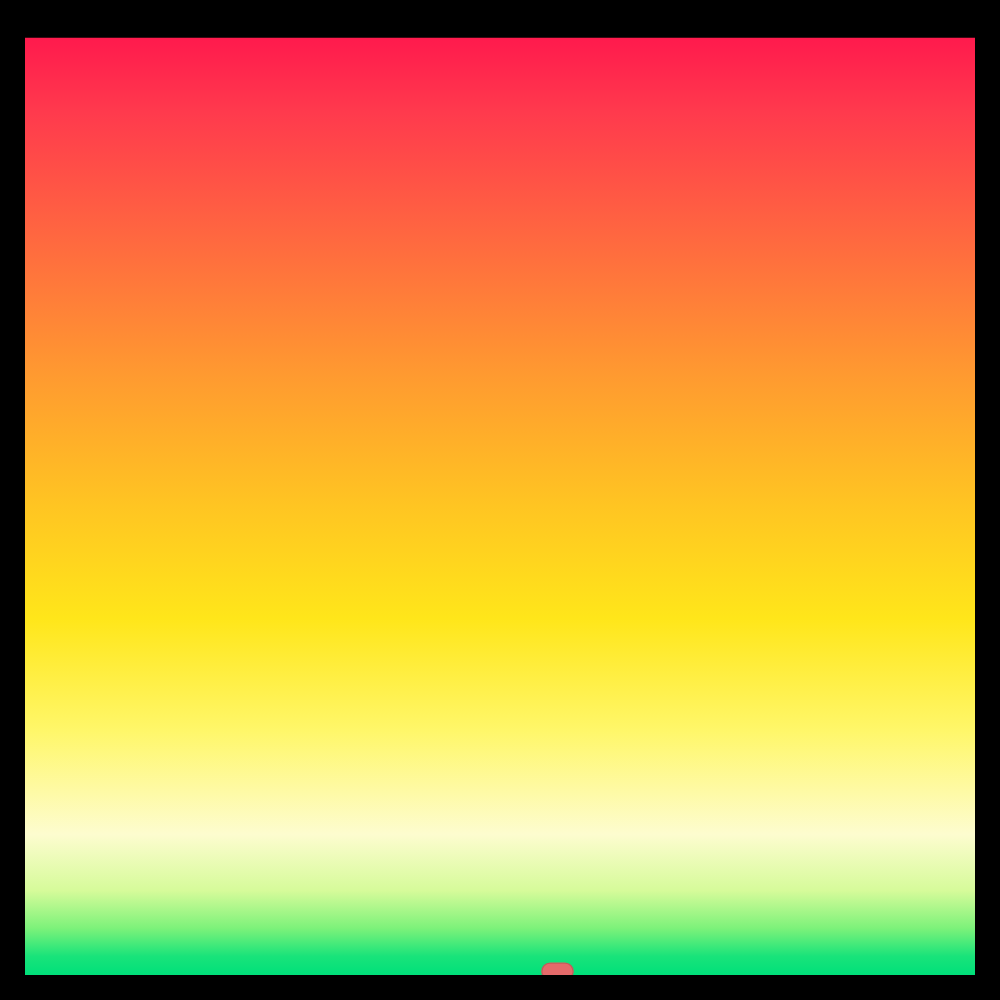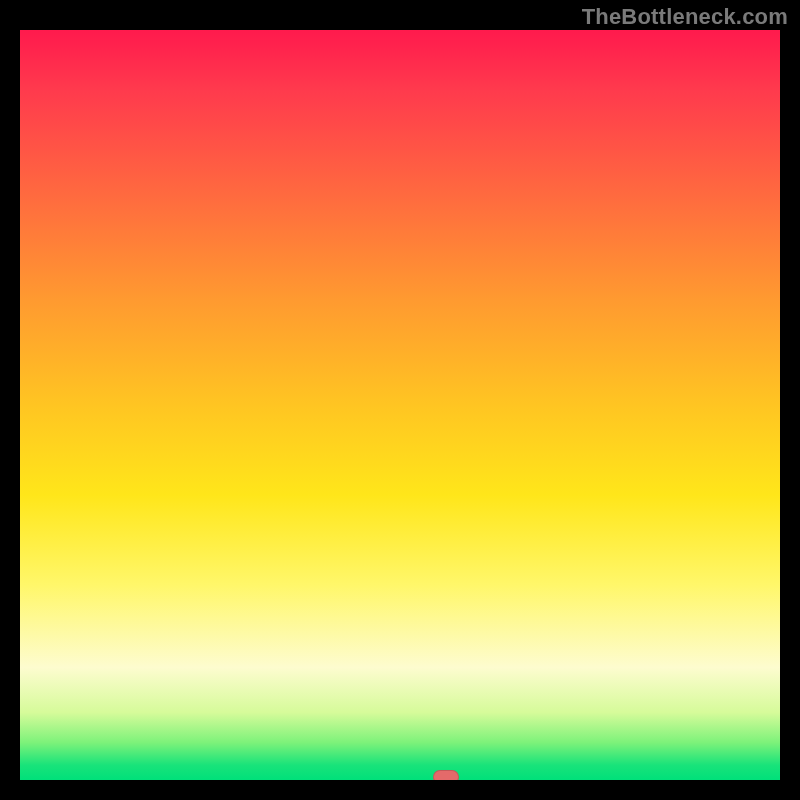--- a/index.html
+++ b/index.html
@@ -62,21 +62,20 @@
     height: 14px;
     border-radius: 8px;
     background: #e46a6a;
     box-shadow: 0 0 0 1px rgba(0,0,0,0.15) inset;
   }
 </style>
 </head>
 <body>
 
 <div class="frame">
-  <div class="watermark">TheBottleneck.com</div>
 
   <div class="plot-area">
     <div class="gradient"></div>
 
     <svg id="curve-svg" width="760" height="750" viewBox="0 0 760 750" preserveAspectRatio="none">
       <path id="curve-path" fill="none" stroke="#000" stroke-width="3" stroke-linejoin="round" stroke-linecap="round" d="M 0.0 0.0 Q 0.0 0.0 19.0 26.3 Q 38.0 52.5 57.0 78.8 Q 76.0 105.0 95.0 131.3 Q 114.0 157.5 133.0 187.5 Q 152.0 217.5 171.0 247.5 Q 190.0 277.5 209.0 311.3 Q 228.0 345.0 247.0 378.8 Q 266.0 412.5 285.0 450.0 Q 304.0 487.5 323.0 528.8 Q 342.0 570.0 361.0 615.0 Q 380.0 660.0 391.4 693.8 Q 402.8 727.5 410.4 738.8 Q 418.0 750.0 425.6 750.0 Q 433.2 750.0 444.6 735.0 Q 456.0 720.0 475.0 682.5 Q 494.0 645.0 513.0 603.8 Q 532.0 562.5 551.0 525.0 Q 570.0 487.5 589.0 453.8 Q 608.0 420.0 627.0 390.0 Q 646.0 360.0 665.0 333.8 Q 684.0 307.5 703.0 285.0 Q 722.0 262.5 741.0 243.8 T 760.0 225.0"></path>
     </svg>
 
     <div id="marker" class="marker" style="left: 412.6px; top: 740px;"></div>
   </div>

